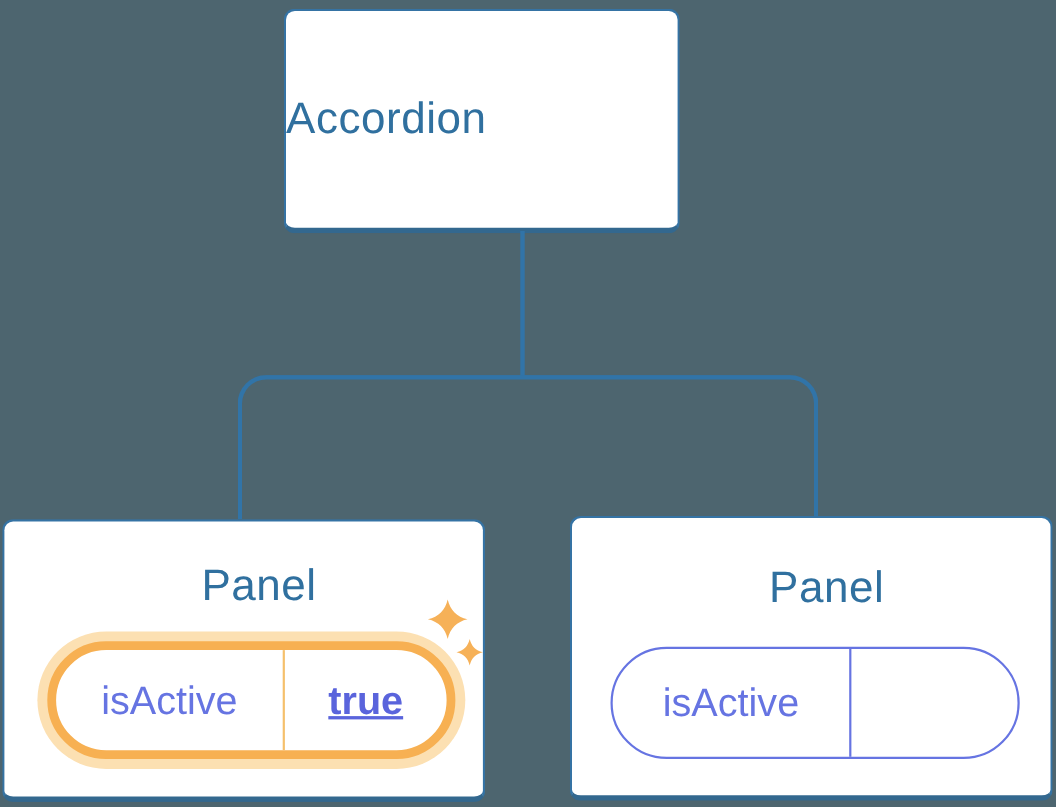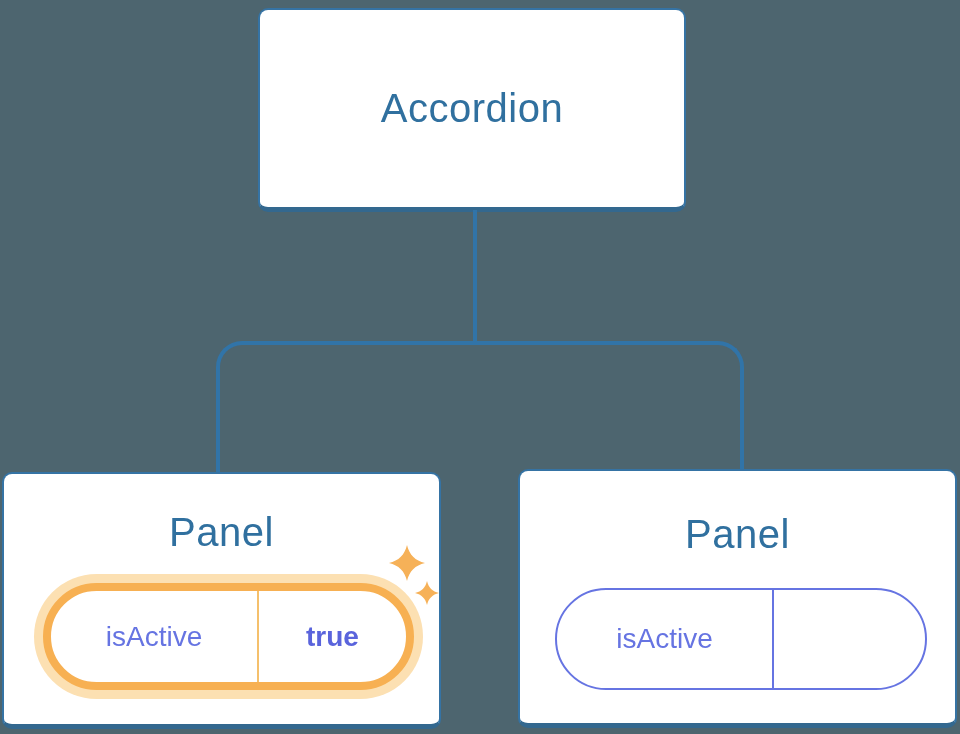--- a/index.html
+++ b/index.html
@@ -34,56 +34,56 @@
     border:2px solid var(--node-border);
     border-bottom:5px solid var(--node-border-bottom);
     border-radius:10px;
   }
   .node-title{
     color:var(--node-text);
     font-size:40px;
     letter-spacing:0.5px;
   }
   .accordion-node{
-    left:258px; top:8px; width:428px; height:204px;
-    display:flex; align-items:center; justify-content:center;
+    left:258px; top:8px; width:360px; height:204px;
+    display:flex; align-items:center; 
   }
   .connector-stem{
     position:absolute;
     left:473px; top:210px; width:4px; height:133px;
     background:var(--connector);
   }
   .connector-branch{
     position:absolute;
     left:216px; top:341px; width:528px; height:131px;
     border:4px solid var(--connector);
     border-bottom:none;
     border-radius:26px 26px 0 0;
   }
   .panel-node-left{ left:2px;  top:472px; width:439px; height:257px; }
   .panel-node-right{ left:518px; top:469px; width:439px; height:259px; }
   .panel-title{
-    position:absolute; left:0; width:100%;
+    position:absolute; left:14px; width:100%;
     text-align:center;
   }
   .panel-node-left  .panel-title{ top:36px; }
   .panel-node-right .panel-title{ top:41px; }
   .state-pill{
     position:absolute;
     display:flex;
     align-items:stretch;
     background:#ffffff;
-    font-size:28px;
+    font-size:36px;
     color:var(--pill-purple);
   }
   .state-pill .cell{
     display:flex; align-items:center; justify-content:center;
   }
   .state-pill .cell-key{ width:206px; }
-  .state-pill .cell-value{ flex:1; }
+  .state-pill .cell-value{ flex:1;text-decoration:underline; }
   .pill-active{
     left:39px; top:109px; width:371px; height:107px;
     border:8px solid var(--highlight-orange);
     border-radius:60px;
     box-shadow:0 0 0 9px var(--highlight-halo);
   }
   .pill-active .pill-divider{
     width:2px; background:var(--pill-divider-orange);
   }
   .pill-active .cell-value{

